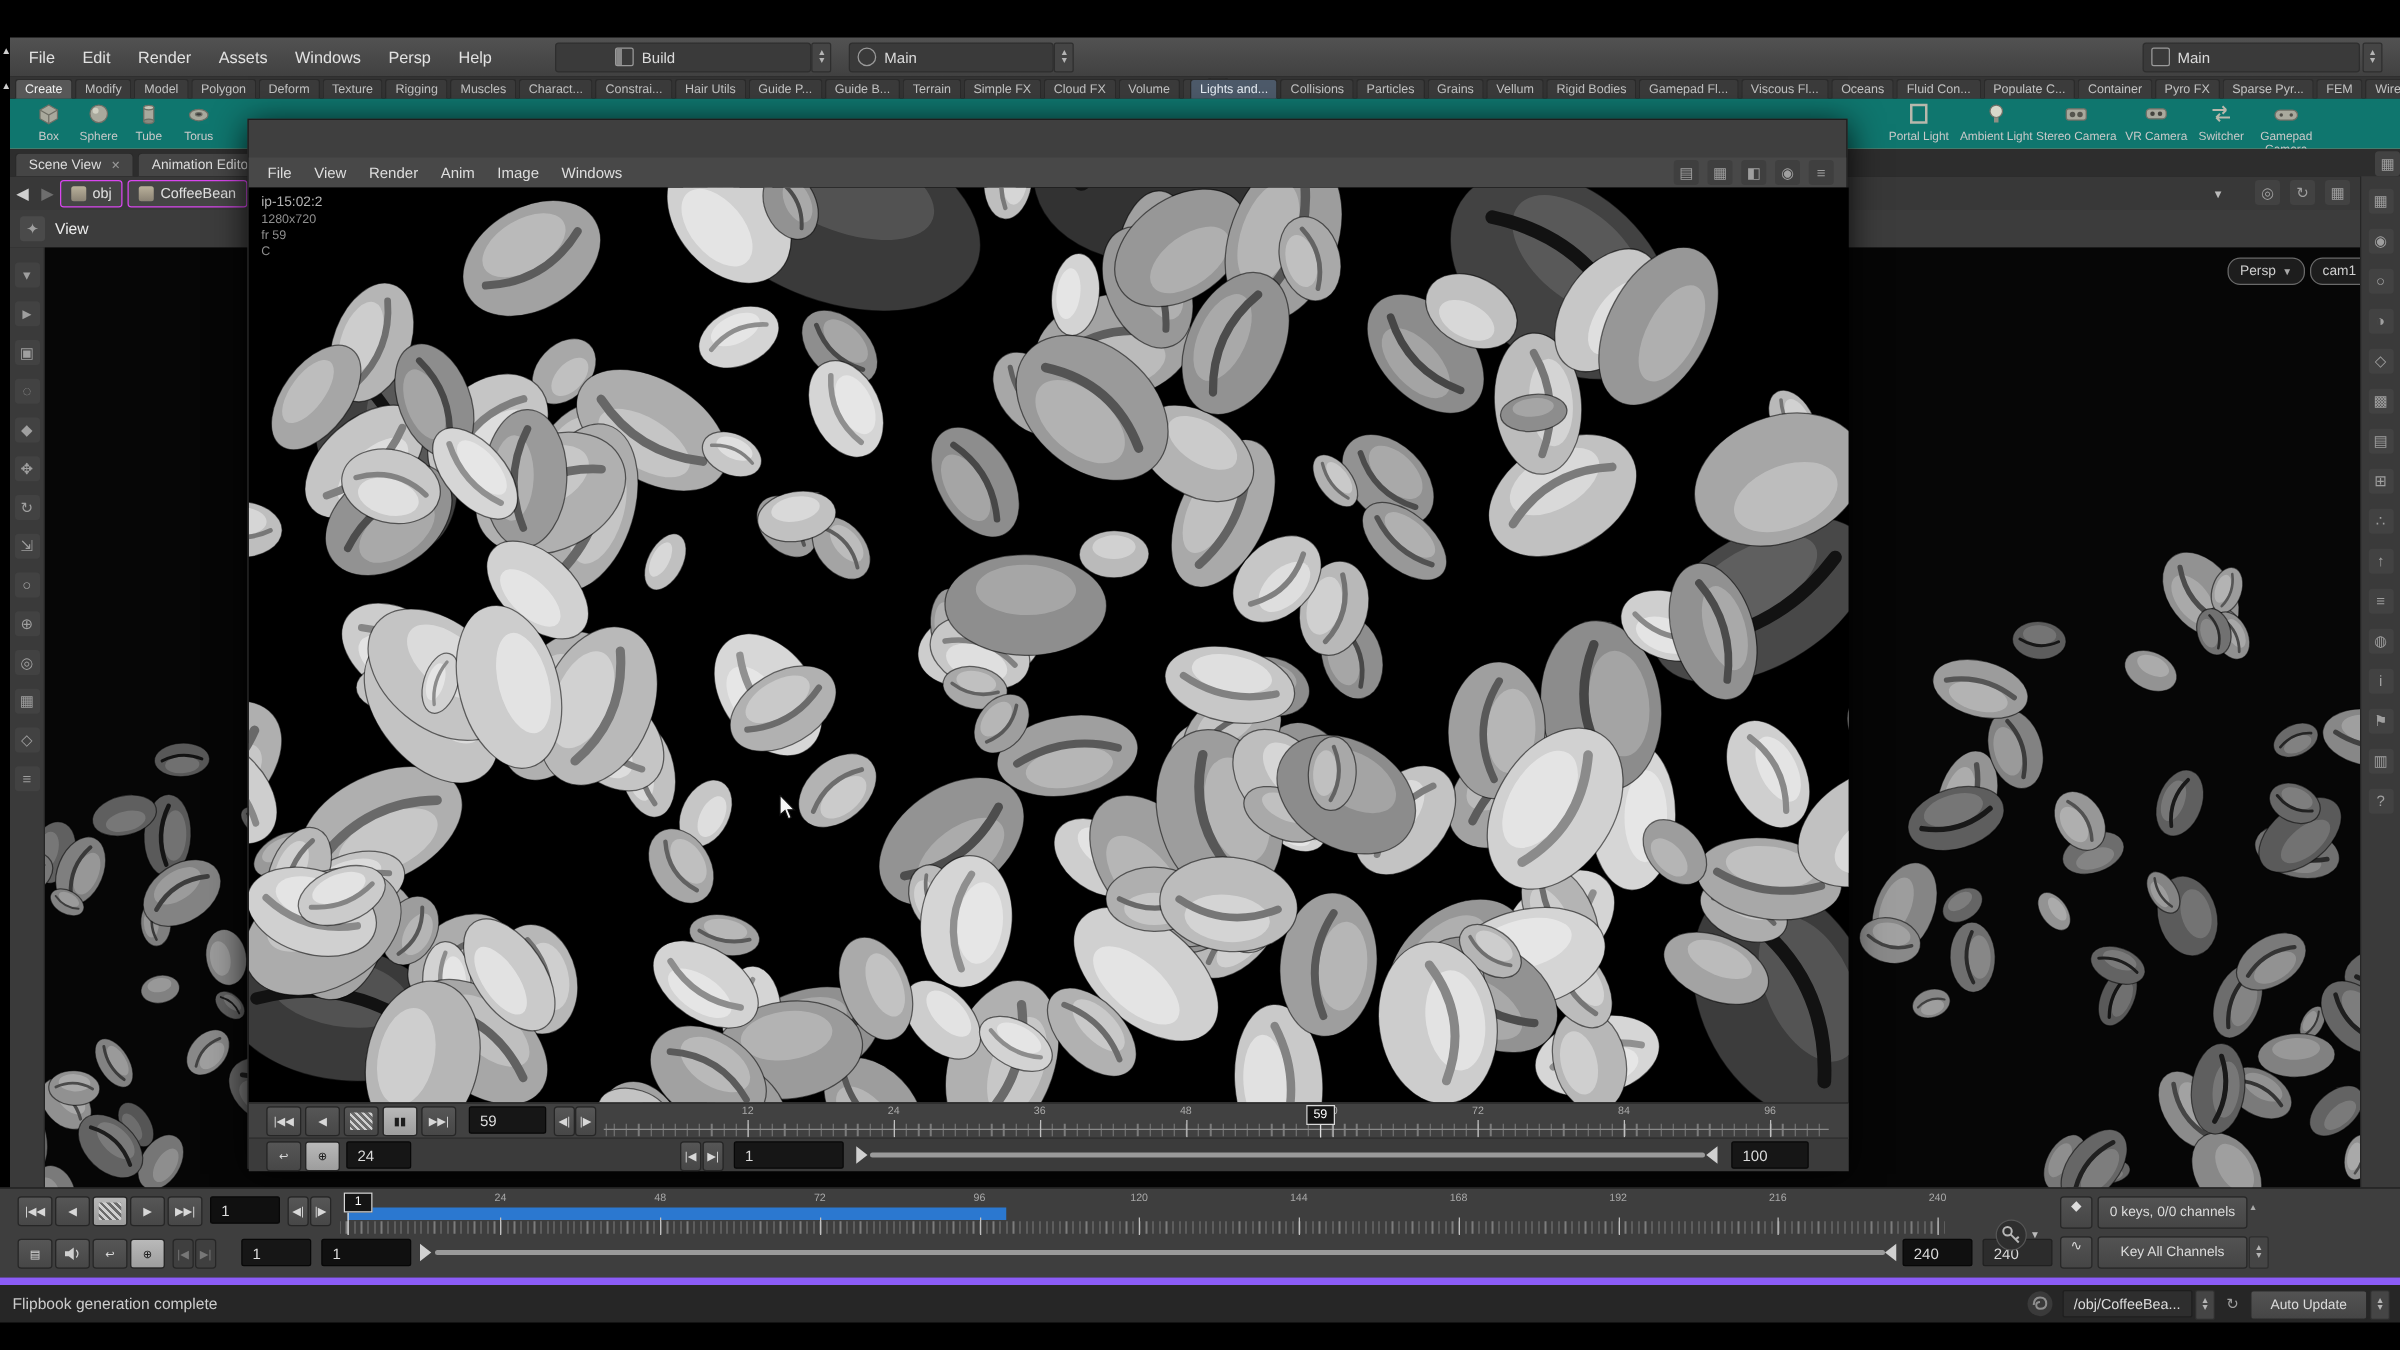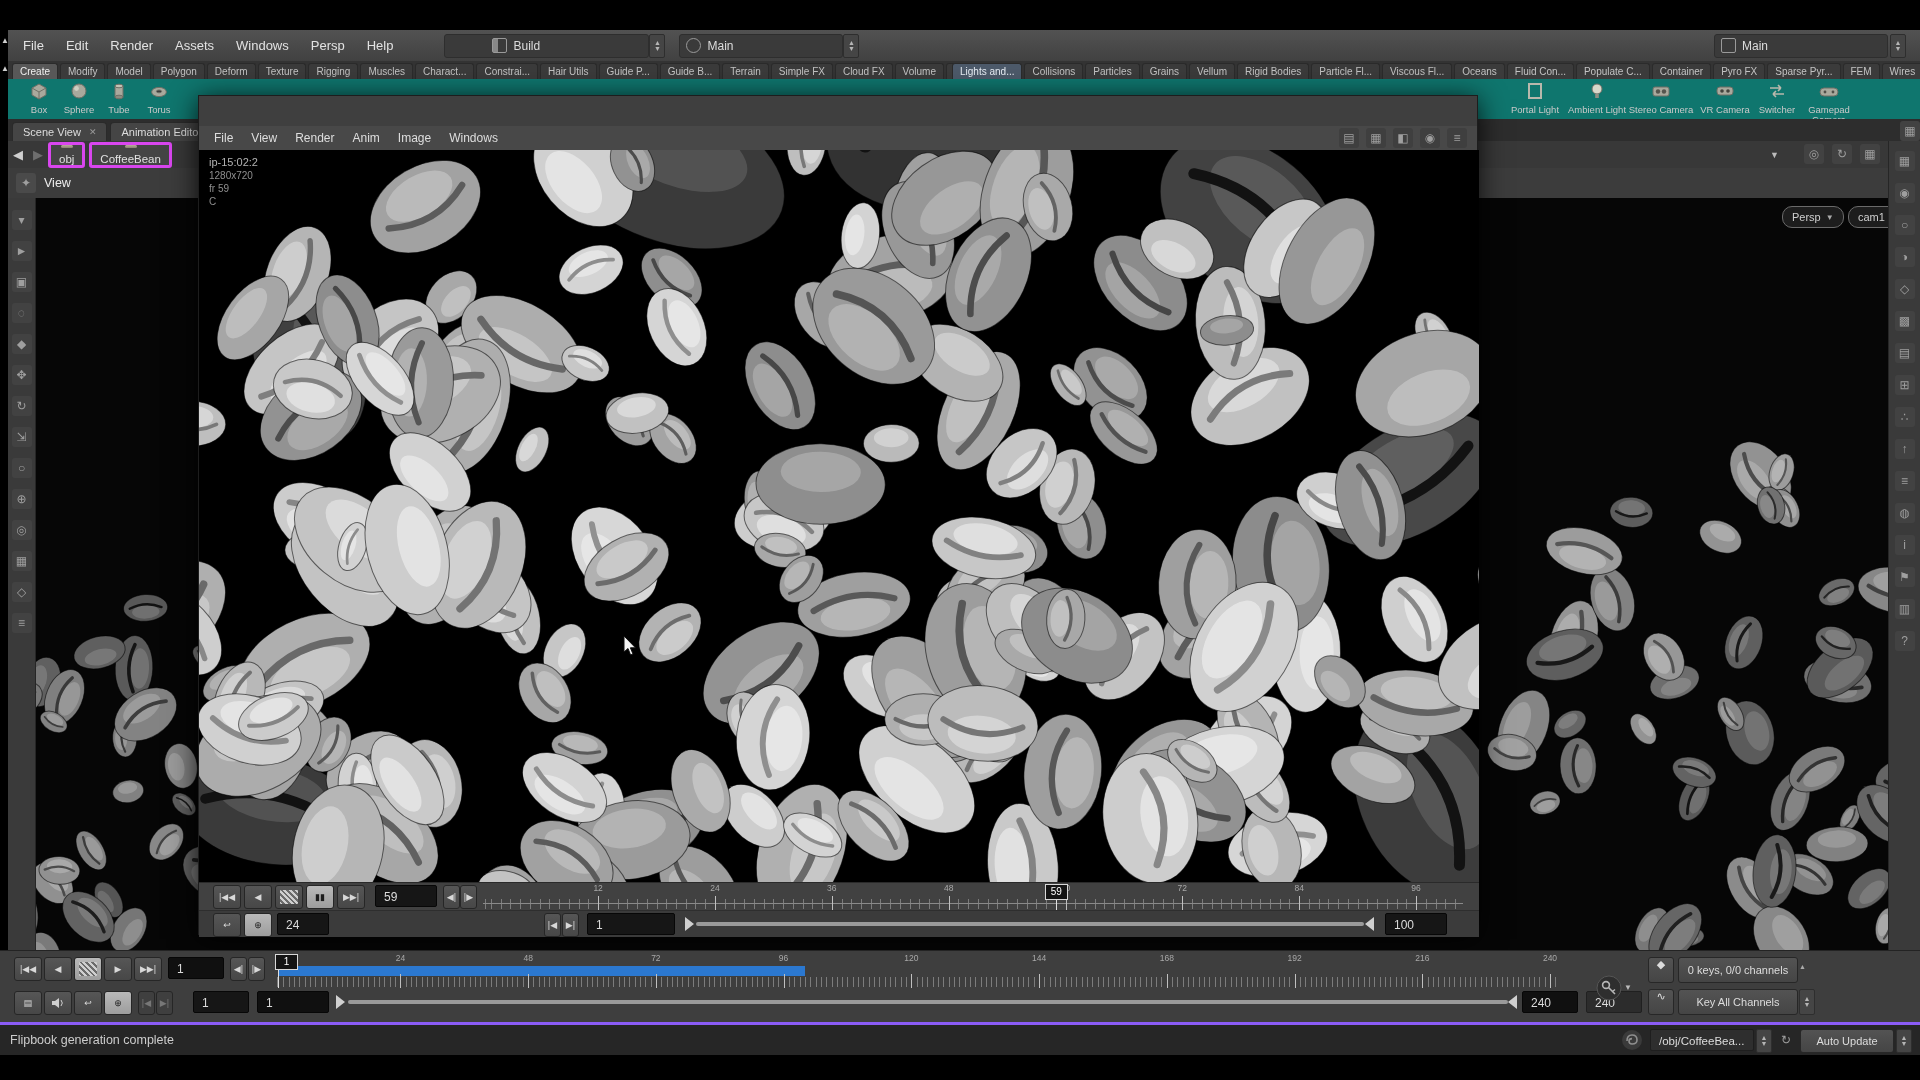--- a/index.html
+++ b/index.html
@@ -28,22 +28,22 @@
   .tool .tlabel{display:block;font-size:9.5px;color:#c9c9c9;line-height:10px;margin-top:1px;}
   .toolw{width:66px;}
   
   .panetabs{left:8px;top:119px;width:1912px;height:22px;background:#2d2d2d;display:flex;align-items:flex-end;}
   .ptab{display:flex;align-items:center;gap:8px;background:#454545;border:1px solid #2a2a2a;border-bottom:none;
         border-radius:4px 4px 0 0;padding:3px 10px;font-size:11px;color:#ddd;margin-right:3px;}
   .ptab .x{color:#999;font-size:9px;}
   .pathbar{left:8px;top:141px;width:1912px;height:27px;background:#383838;border-bottom:1px solid #2a2a2a;
            display:flex;align-items:center;}
   .navarrow{width:20px;text-align:center;color:#cfcfcf;font-size:13px;}
-  .crumb{display:flex;align-items:center;gap:5px;background:#454545;border:3px solid #d946ef;border-radius:3px;
-         height:20px;padding:0 8px;margin-right:4px;font-size:11.5px;color:#e0e0e0;white-space:nowrap;flex-direction:column;}
+  .crumb{display:flex;align-items:center;gap:5px;background:#454545;border:1px solid #d946ef;border-radius:3px;
+         height:20px;padding:0 8px;margin-right:4px;font-size:11.5px;color:#e0e0e0;white-space:nowrap;}
   .nodeicon{width:12px;height:12px;background:linear-gradient(#b9b09a,#8a8274);border-radius:2px;display:inline-block;}
   .tooloptions{left:8px;top:168px;width:1912px;height:30px;background:#3c3c3c;border-bottom:1px solid #242424;
                display:flex;align-items:center;}
   .viewlabel{font-size:12.5px;color:#ececec;margin-left:8px;}
   
   .viewport{left:36px;top:198px;width:1852px;height:752px;background:#060606;}
   .leftstrip{left:8px;top:198px;width:28px;height:752px;background:#3a3a3a;border-right:1px solid #262626;
              display:flex;flex-direction:column;align-items:center;gap:11px;padding-top:12px;box-sizing:border-box;}
   .rightstrip{left:1888px;top:141px;width:32px;height:809px;background:#3a3a3a;border-left:1px solid #262626;
               display:flex;flex-direction:column;align-items:center;gap:12px;padding-top:10px;box-sizing:border-box;}
@@ -86,21 +86,21 @@
   .slidertrack{position:absolute;height:4px;background:#9a9a9a;border-radius:2px;top:11px;}
   .handle{position:absolute;top:6px;width:0;height:0;border-top:7px solid transparent;border-bottom:7px solid transparent;}
   .handle.r{border-left:9px solid #d0d0d0;}
   .handle.l{border-right:9px solid #d0d0d0;}
   
   .playbar{left:0px;top:950px;width:1920px;height:72px;background:#3e3e3e;border-top:1px solid #232323;}
   .row1{position:absolute;left:8px;top:2px;width:1904px;height:34px;}
   .row2{position:absolute;left:8px;top:36px;width:1904px;height:34px;}
   .kbtn{position:absolute;height:24px;background:linear-gradient(#535353,#454545);border:1px solid #272727;
         border-radius:3px;color:#dcdcdc;font-size:11px;text-align:center;}
-  .statusbar{left:0;top:1022px;width:1920px;height:30px;background:#262626;border-top:3px solid #8b5cf6;
+  .statusbar{left:0;top:1022px;width:1920px;height:30px;background:#262626;border-top:6px solid #8b5cf6;
              display:flex;align-items:center;}
   .statustext{margin-left:10px;font-size:12.5px;color:#cccccc;}
   .edgearrow{position:absolute;color:#cfcfcf;font-size:8px;left:1px;}
 </style>
 </head>
 <body>
 
 <div class="root">
 
   <span class="edgearrow" style="top:36px;">▲</span>
@@ -165,21 +165,21 @@
         <span class="stab plus">+</span>
         <span class="stab plus">▾</span>
       </div>
     <div id="shelf-tabs-right" style="position:absolute;left:944px;display:flex;align-items:flex-end;">
         <span class="stab active2">Lights and...</span>
         <span class="stab">Collisions</span>
         <span class="stab">Particles</span>
         <span class="stab">Grains</span>
         <span class="stab">Vellum</span>
         <span class="stab">Rigid Bodies</span>
-        <span class="stab">Particle Fl...</span>
+        <span class="stab">Gamepad Fl...</span>
         <span class="stab">Viscous Fl...</span>
         <span class="stab">Oceans</span>
         <span class="stab">Fluid Con...</span>
         <span class="stab">Populate C...</span>
         <span class="stab">Container</span>
         <span class="stab">Pyro FX</span>
         <span class="stab">Sparse Pyr...</span>
         <span class="stab">FEM</span>
         <span class="stab">Wires</span>
       </div>

